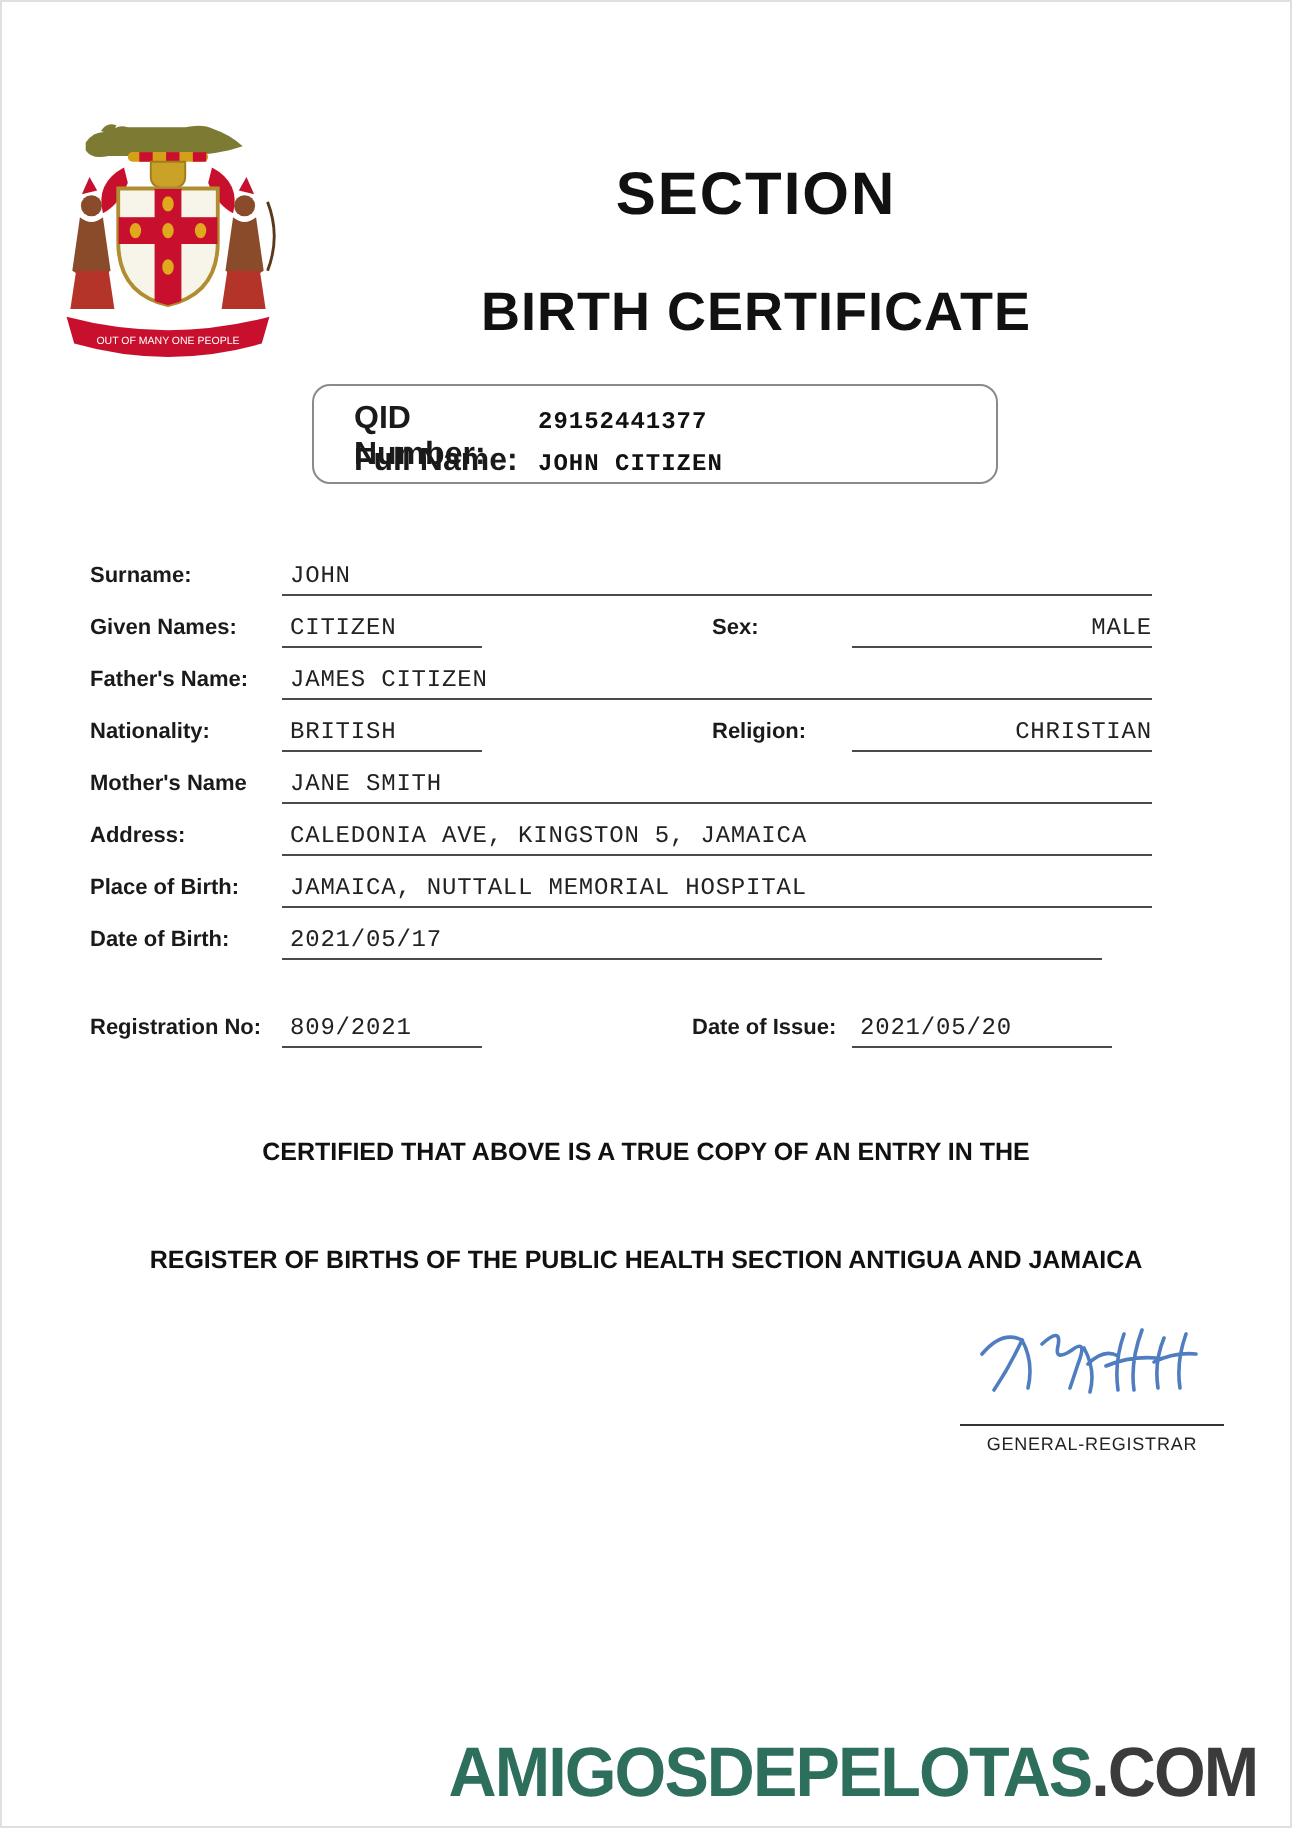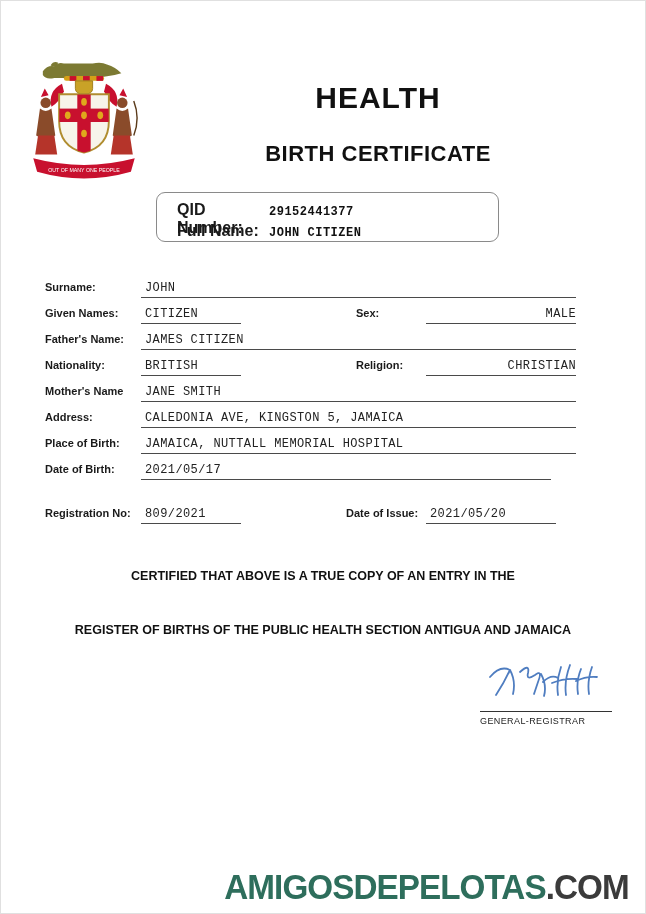--- a/index.html
+++ b/index.html
@@ -12,21 +12,21 @@
     box-sizing:border-box;
     font-family:"Liberation Sans",sans-serif;
     overflow:hidden;
     color:#1a1a1a;
   }
   
   .coa{position:absolute;left:20px;top:54px;width:126px;height:134px;}
   
   .titles{position:absolute;left:140px;right:30px;top:80px;text-align:center;}
   .country-title{margin:0;font-size:30px;font-weight:bold;letter-spacing:1px;color:#111;}
-  .doc-title{margin:26px 0 4px 0;font-size:22px;font-weight:bold;letter-spacing:0.5px;color:#111;}
+  .doc-title{margin:26px 0 4px 0;font-size:27px;font-weight:bold;letter-spacing:0.5px;color:#111;}
   
   .id-box{
     position:absolute;left:155px;top:191px;width:343px;height:50px;
     border:1px solid #8a8a8a;border-radius:9px;
     box-sizing:border-box;padding:8px 0 0 20px;
     background:#fff;
   }
   .id-row{display:flex;align-items:baseline;height:17px;margin-bottom:4px;}
   .id-label{width:92px;font-weight:bold;font-size:16px;}
   .id-value{font-family:"Liberation Mono",monospace;font-weight:bold;font-size:12px;letter-spacing:0.5px;color:#111;}
@@ -45,21 +45,21 @@
   .val-dob{flex:none;width:410px;}
   .lbl-sex{width:70px;margin-left:115px;}
   .lbl-issue{width:80px;margin-left:105px;}
   .val-second{flex:1;text-align:right;}
   .val-issue{flex:none;width:130px;}
   
   .cert{position:absolute;left:0;right:0;text-align:center;font-weight:bold;font-size:12.5px;color:#111;}
   .cert-1{top:568px;}
   .cert-2{top:622px;}
   
-  .sig-block{position:absolute;right:33px;top:660px;width:132px;}
+  .sig-block{position:absolute;right:33px;top:660px;width:132px;text-align:center;}
   .sig-line{border-top:1.5px solid #333;margin-top:1px;}
   .sig-title{font-size:9px;letter-spacing:0.4px;margin-top:4px;color:#222;}
   
   .watermark{
     position:absolute;right:16px;bottom:6px;
     font-size:35px;font-weight:bold;letter-spacing:-1px;
     transform:scaleX(0.95);transform-origin:100% 100%;
     white-space:nowrap;
   }
   .wm-name{color:#2e6e5c;}
@@ -126,21 +126,21 @@
       </g>
 
       <g>
         <path d="M12 108 Q65 122 118 108 L114 122 Q65 136 16 122 Z" fill="#c8102e"></path>
         <text x="65" y="122" font-size="5.5" fill="#ffffff" text-anchor="middle" font-family="Liberation Sans, sans-serif">OUT OF MANY ONE PEOPLE</text>
       </g>
     </svg>
   </div>
 
   <div class="titles">
-    <h1 class="country-title">HEALTH</h1>
+    <h1 class="country-title">SECTION</h1>
     <h2 class="doc-title">BIRTH CERTIFICATE</h2>
   </div>
 
   <div class="id-box">
     <div class="id-row">
       <span class="id-label">QID Number:</span>
       <span class="id-value">29152441377</span>
     </div>
     <div class="id-row">
       <span class="id-label">Full Name:</span>

